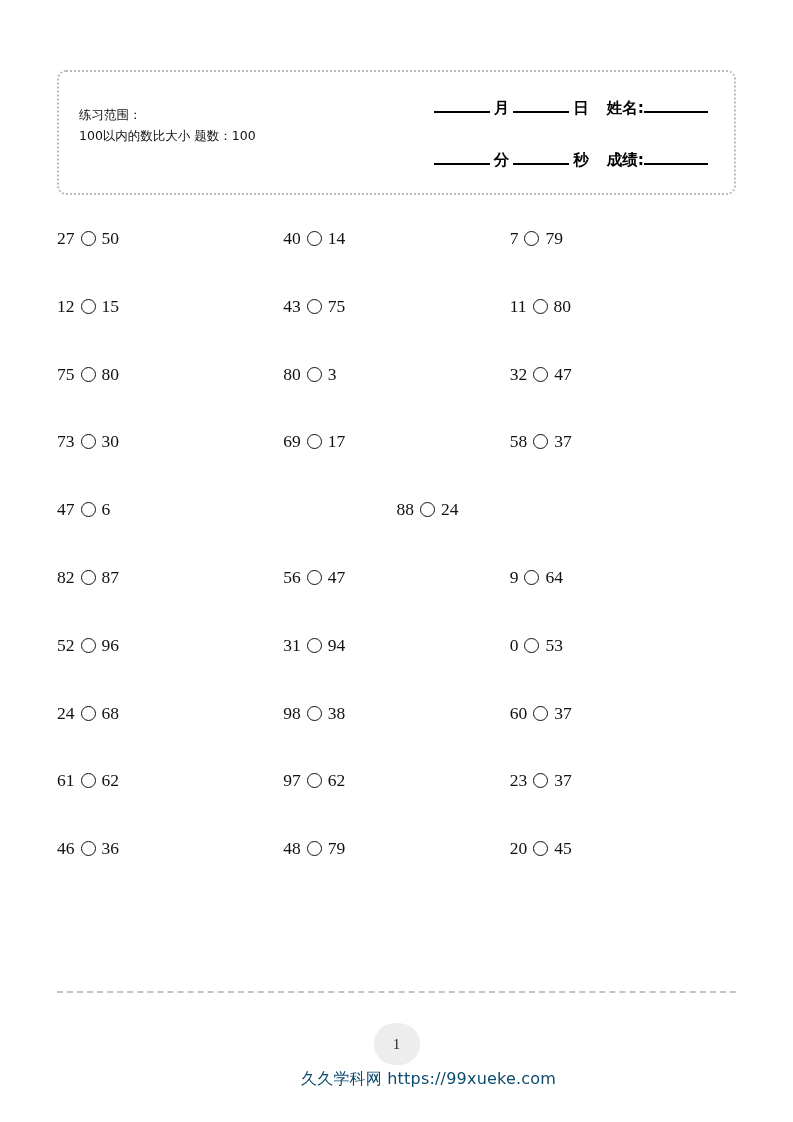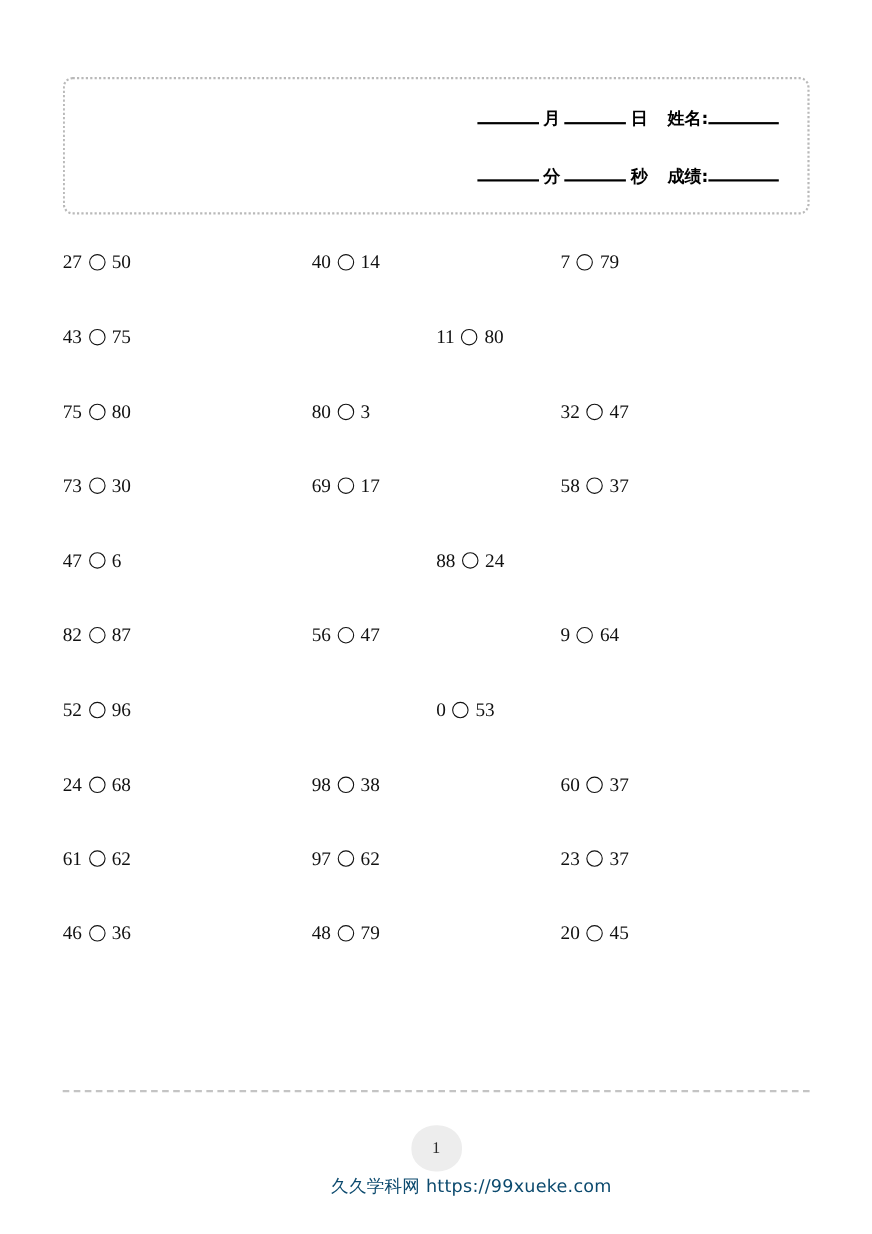--- a/index.html
+++ b/index.html
@@ -152,20 +152,24 @@
     white-space: nowrap;
     letter-spacing: 0.2px;
     margin-left: 32px;
   }
 </style>
 </head>
 <body>
 
 <div class="header-box">
 
+  <div class="header-left">
+    <div>练习范围：</div>
+    <div class="line2">100以内的数比大小  题数：100</div>
+  </div>
 
   <div class="header-right">
 
     <div class="hr-row">
       <span class="rule"></span>
       <span class="cjk">月</span>
       <span class="rule"></span>
       <span class="cjk">日</span>
       <span class="cjk label">姓名:</span>
       <span class="rule name-rule"></span>
@@ -203,20 +207,27 @@
         <div class="expr">
           <span class="num">7</span>
           <span class="circle"></span>
           <span class="num">79</span>
         </div>
       </div>
     </div>
     <div class="prow">
       <div class="pcell">
         <div class="expr">
+          <span class="num">12</span>
+          <span class="circle"></span>
+          <span class="num">15</span>
+        </div>
+      </div>
+      <div class="pcell">
+        <div class="expr">
           <span class="num">43</span>
           <span class="circle"></span>
           <span class="num">75</span>
         </div>
       </div>
       <div class="pcell">
         <div class="expr">
           <span class="num">11</span>
           <span class="circle"></span>
           <span class="num">80</span>
@@ -307,20 +318,27 @@
           <span class="num">64</span>
         </div>
       </div>
     </div>
     <div class="prow">
       <div class="pcell">
         <div class="expr">
           <span class="num">52</span>
           <span class="circle"></span>
           <span class="num">96</span>
+        </div>
+      </div>
+      <div class="pcell">
+        <div class="expr">
+          <span class="num">31</span>
+          <span class="circle"></span>
+          <span class="num">94</span>
         </div>
       </div>
       <div class="pcell">
         <div class="expr">
           <span class="num">0</span>
           <span class="circle"></span>
           <span class="num">53</span>
         </div>
       </div>
     </div>

